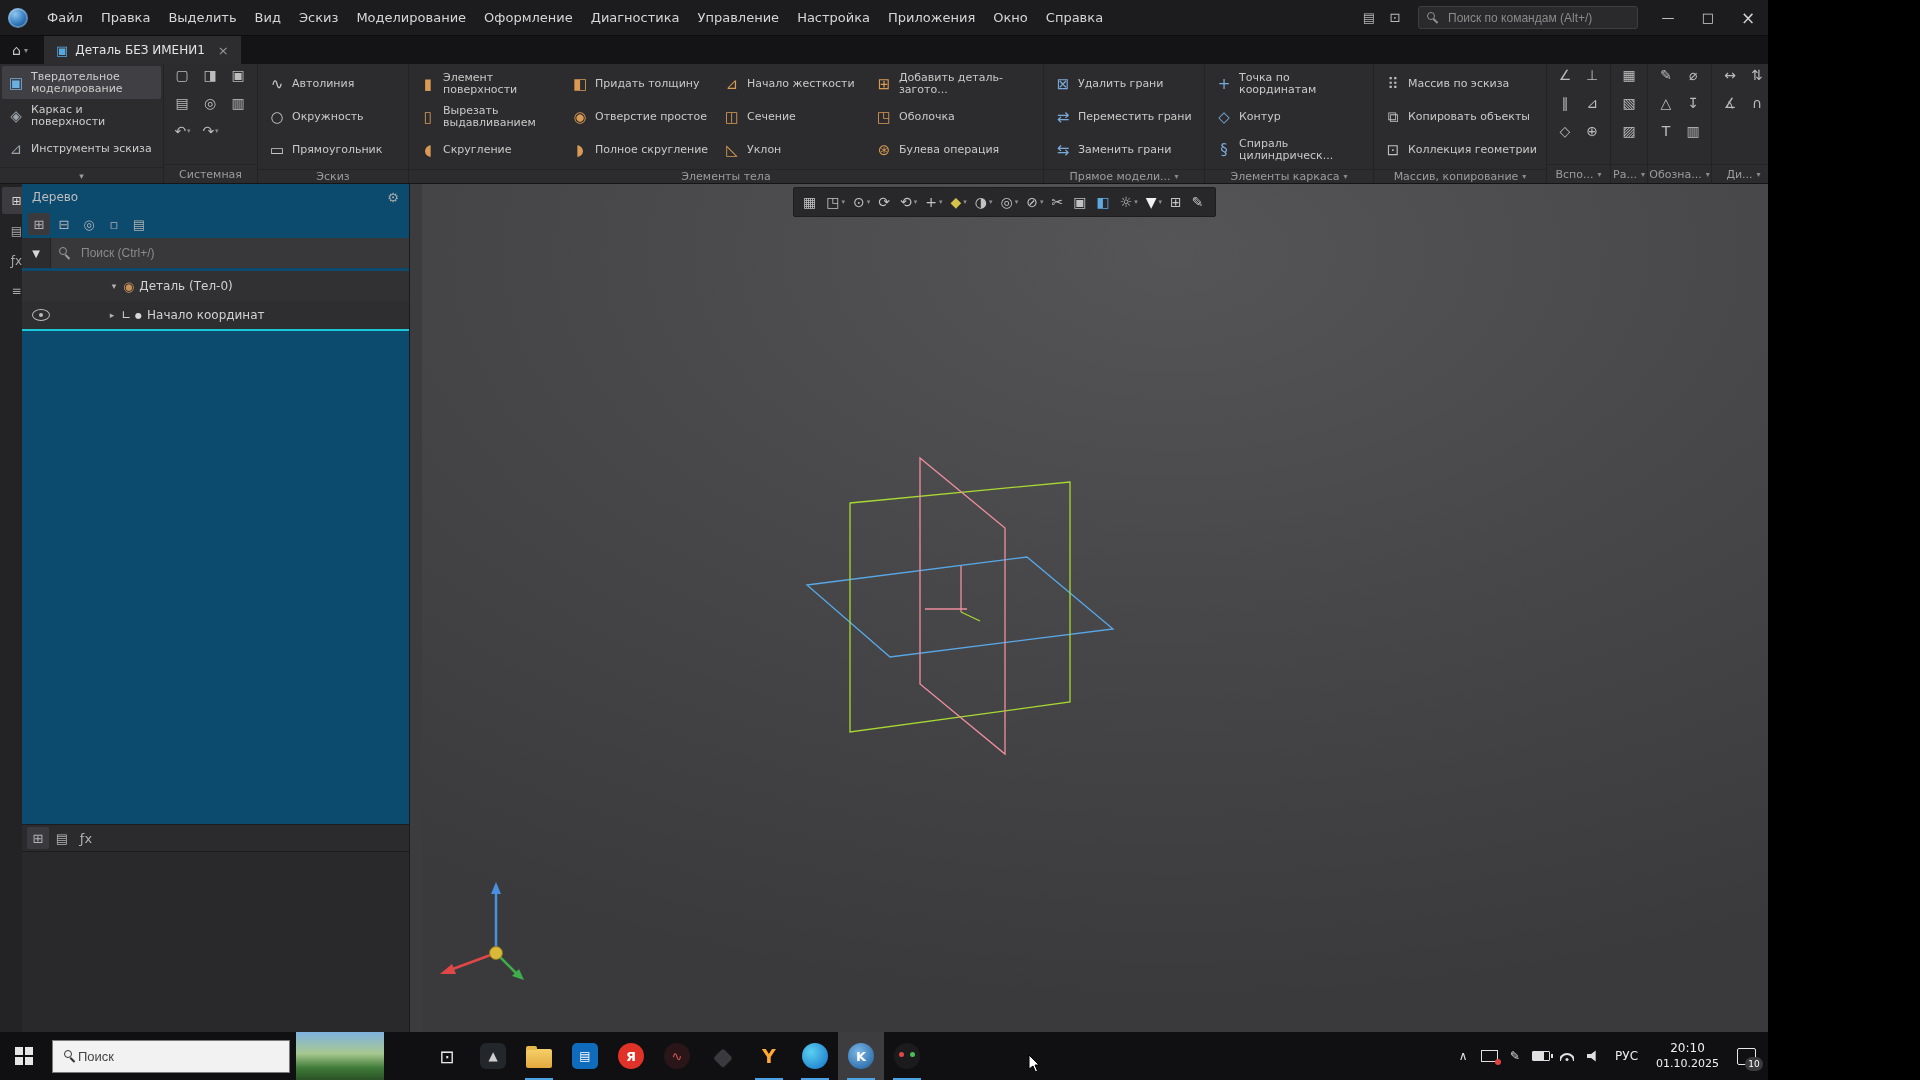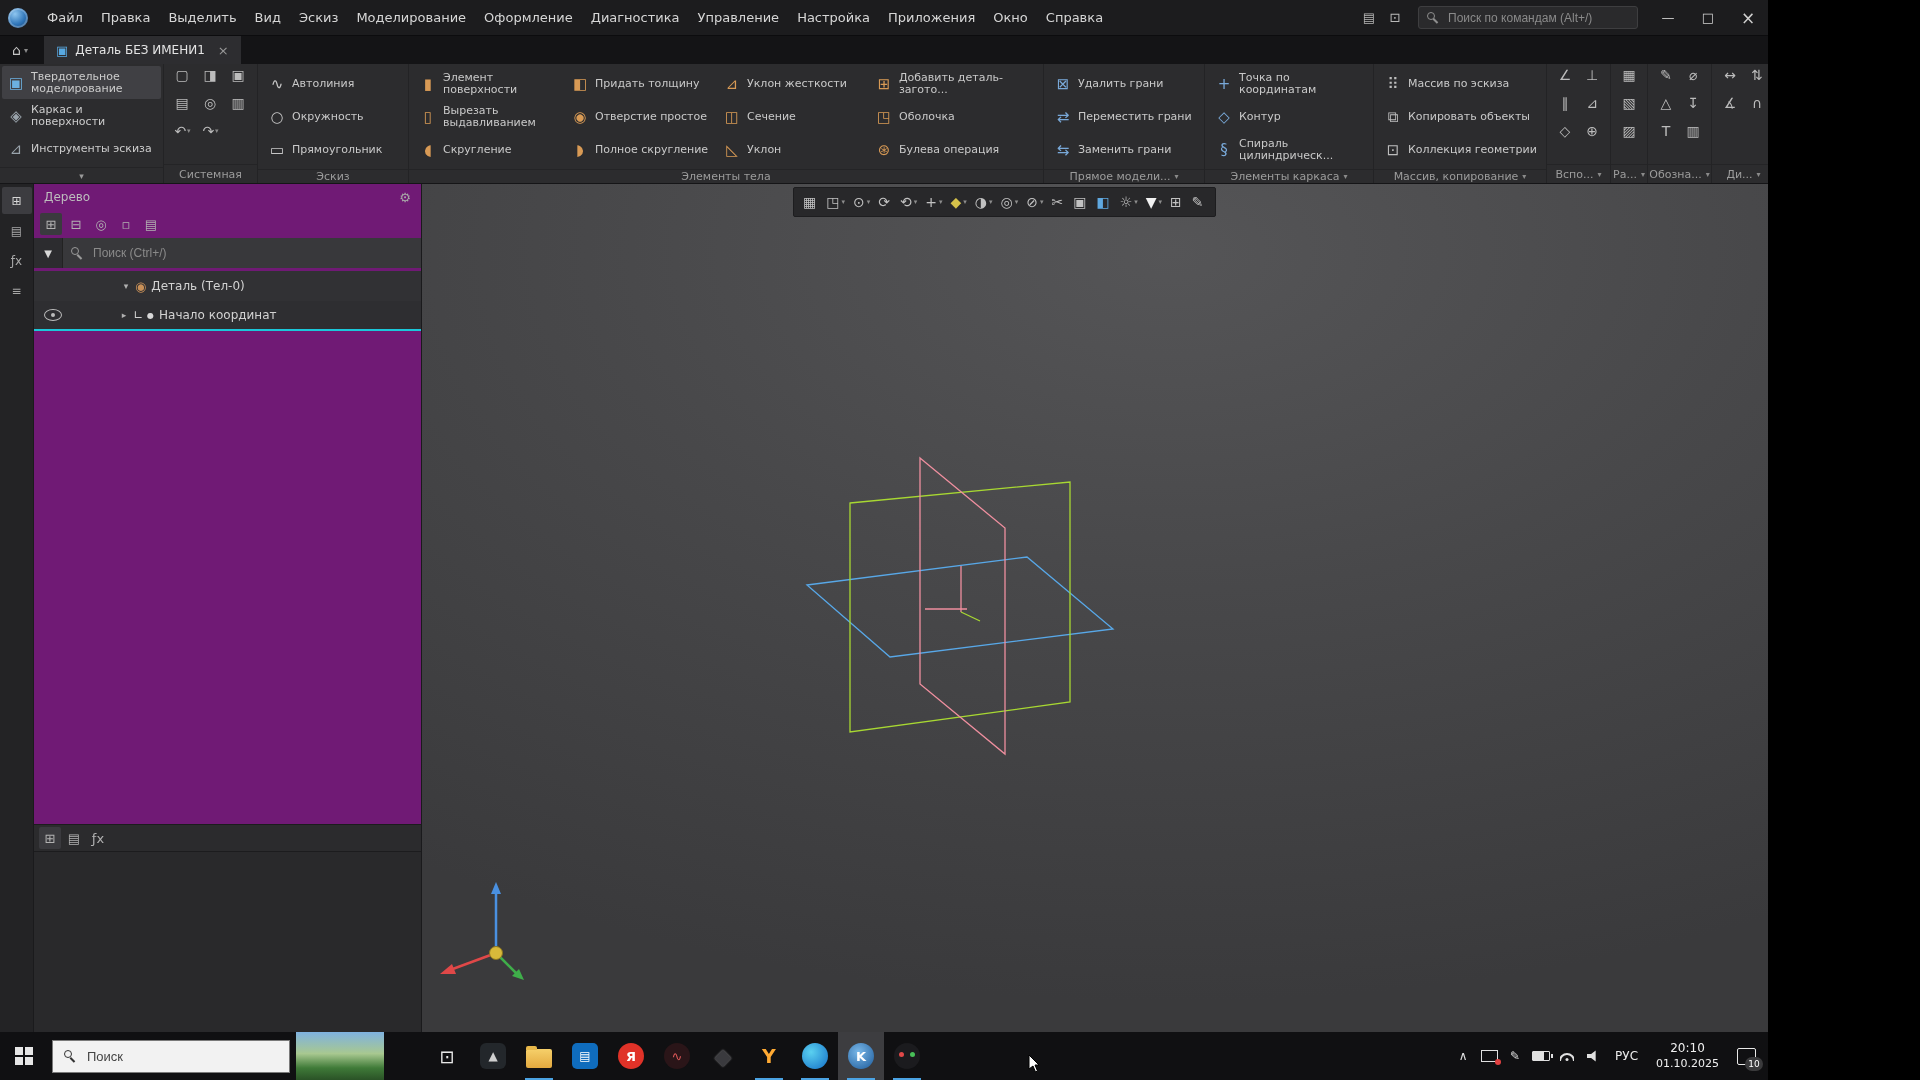--- a/index.html
+++ b/index.html
@@ -67,21 +67,21 @@
   .collapse-caret{font-size:9px;color:#9a9a9a}
   .c-orange{color:#d89a55}.c-blue{color:#79a9d9}.c-gray{color:#bdbdbd}.c-line{color:#c6c6c6}
 
   
   .leftrail{position:absolute;left:0;top:184px;width:34px;height:848px;background:#232325;border-right:1px solid #1a1a1c;
     box-sizing:border-box;display:flex;flex-direction:column;align-items:center;padding-top:3px;gap:3px;z-index:3}
   .rail-btn{width:30px;height:27px;display:flex;align-items:center;justify-content:center;color:#a8a8a8;font-size:12px;border-radius:2px}
   .rail-btn.active{background:#3c3c40;color:#d8d8d8}
 
   
-  .treepanel{position:absolute;left:34px;top:184px;width:388px;height:848px;background:#701a75;
+  .treepanel{position:absolute;left:22px;top:184px;width:388px;height:848px;background:#0c4a6e;
     border-right:1px solid #1a1a1c;box-sizing:border-box;z-index:3}
   .tp-header{height:26px;display:flex;align-items:center;padding:0 10px;color:#bdbdbd;font-size:12px}
   .gear{margin-left:auto;color:#a8a8a8;font-size:13px}
   .tp-icons{height:28px;display:flex;align-items:center;gap:3px;padding:0 6px}
   .tpi{width:22px;height:22px;display:flex;align-items:center;justify-content:center;color:#b2b2b2;font-size:13px;border-radius:2px}
   .tpi.active{background:#3a3a3e}
   .tp-search{height:30px;background:#38383b;display:flex;align-items:center;color:#8f8f8f;margin-bottom:3px}
   .funnel-box{width:28px;height:100%;background:#2c2c2f;display:flex;align-items:center;justify-content:center;
     color:#d8d8d8;font-size:10px;border-right:1px solid #222;flex:none}
   .tp-search .mag{margin:0 8px;color:#9a9a9a}
@@ -110,21 +110,21 @@
   .vt-btn{display:flex;align-items:center;gap:2px;color:#c2c2c2;font-size:14px}
   .vt-btn .chev{font-size:7px;color:#8e8e8e}
   .gold{color:#d6c24a}.white{color:#f2f2f2}.blueic{color:#5fa8e0}
 
   
   .taskbar{position:absolute;left:0;top:1032px;width:100%;height:48px;background:#101012;display:flex;align-items:center;z-index:10}
   .start{width:48px;height:48px;display:flex;align-items:center;justify-content:center}
   .winlogo{display:grid;grid-template-columns:8px 8px;grid-template-rows:8px 8px;gap:2px}
   .winlogo span{background:#e6e6e6}
   .tb-search{width:238px;height:33px;background:#f2f2f2;border:1px solid #7a7a7a;display:flex;align-items:center;
-    gap:9px;padding:0 11px;box-sizing:border-box;color:#333;margin-left:4px}
+    padding:0 11px;box-sizing:border-box;color:#333;margin-left:4px}
   .tb-search input{flex:1;background:none;border:none;outline:none;font-size:13px;color:#222;min-width:0}
   .tb-search input::placeholder{color:#444}
   .weather{width:88px;height:48px;margin-left:6px;flex:none;
     background:linear-gradient(180deg,#7fb2e0 0%,#a8c890 45%,#3f7a38 75%,#2a5226 100%)}
   .tb-apps{display:flex;height:100%;margin-left:40px}
   .tb-app{width:46px;height:48px;display:flex;align-items:center;justify-content:center;position:relative}
   .tb-app.active{background:#3d3d40}
   .tb-app.running::after{content:"";position:absolute;left:9px;right:9px;bottom:0;height:2px;background:#4ba3e3}
   .ai{width:26px;height:26px;display:flex;align-items:center;justify-content:center;font-size:14px;color:#ddd}
   .ic-tv{font-size:18px;color:#e8e8e8}
@@ -328,21 +328,21 @@
           </div>
             <div class="rbtn">
             <span class="ricon c-orange">◗</span>
             <span class="rlabel">Полное скругление</span>
           </div>
           </div>
         <div class="rcol w150">
 
         <div class="rbtn">
             <span class="ricon c-orange">⊿</span>
-            <span class="rlabel">Уклон жесткости</span>
+            <span class="rlabel">Начало жесткости</span>
           </div>
             <div class="rbtn">
             <span class="ricon c-orange">◫</span>
             <span class="rlabel">Сечение</span>
           </div>
             <div class="rbtn">
             <span class="ricon c-orange">◺</span>
             <span class="rlabel">Уклон</span>
           </div>
           </div>

